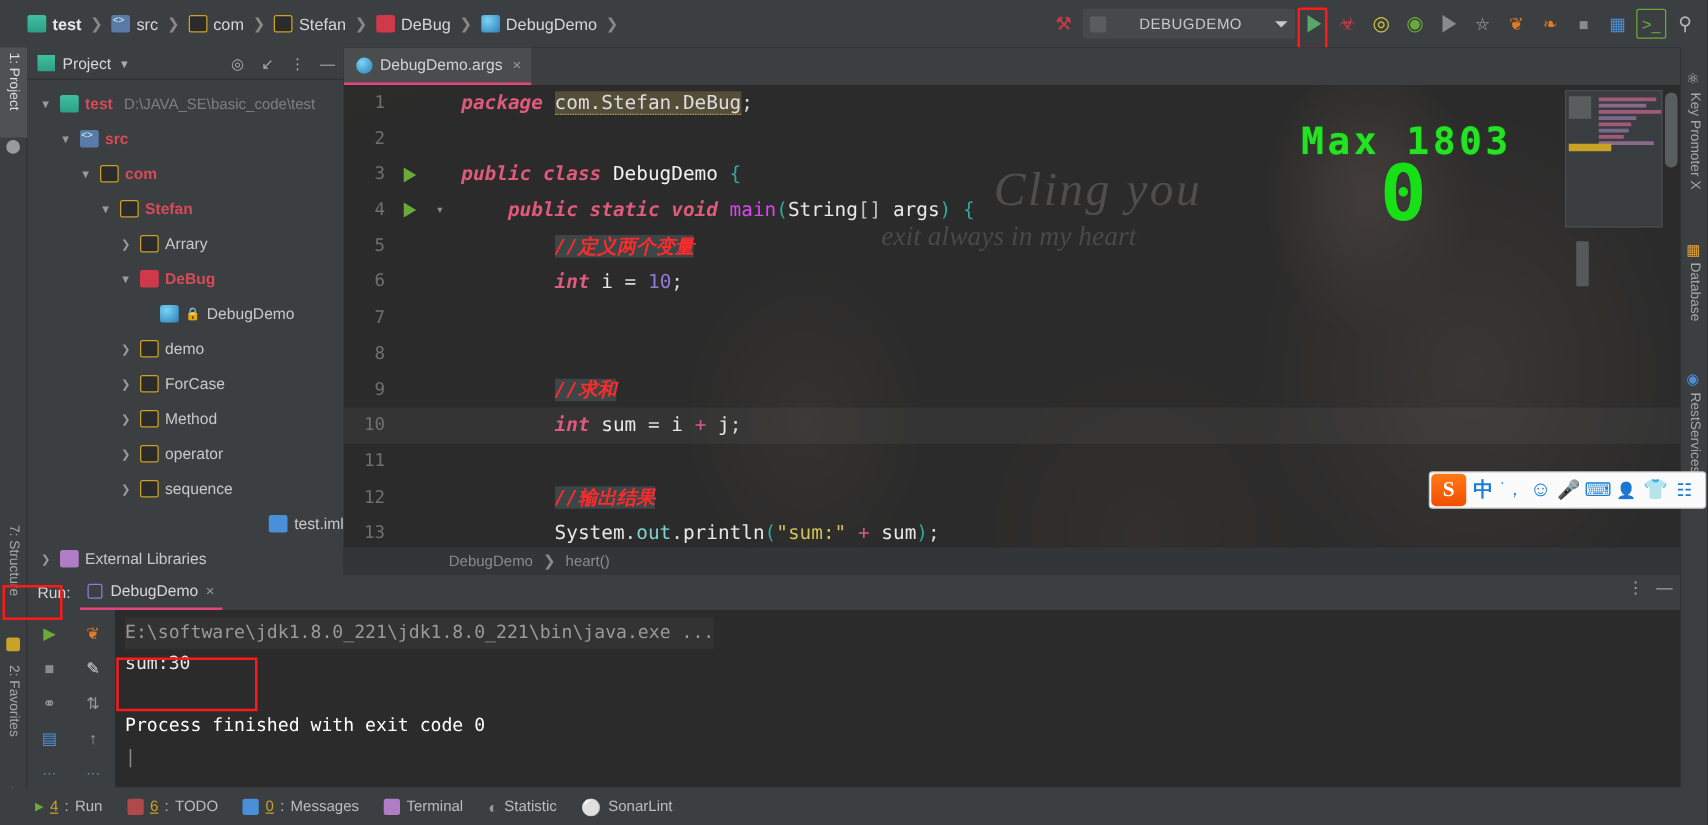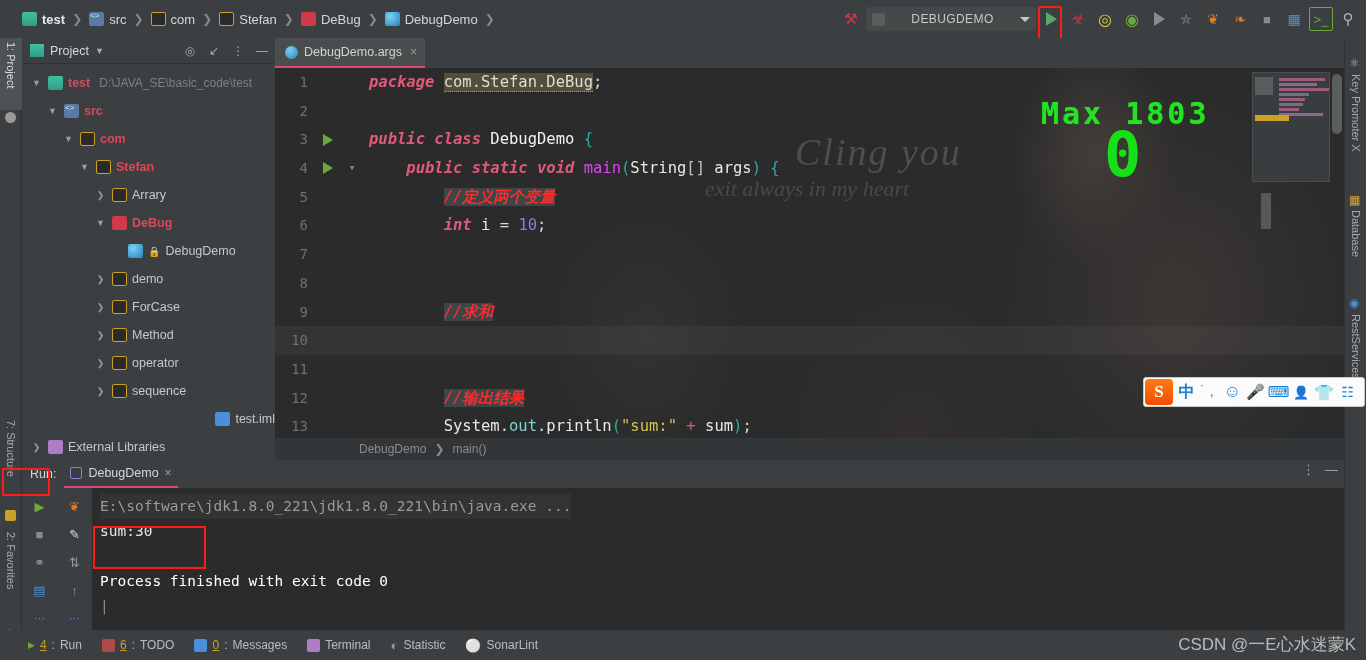--- a/index.html
+++ b/index.html
@@ -434,20 +434,21 @@
         <span class="gutnum">9</span>
         <span class="gutico"></span>
         <span class="fold"></span>
         <span class="ctext">        <span class="cmt">//求和</span></span>
       </div>
 
       <div class="cline hl">
         <span class="gutnum">10</span>
         <span class="gutico"></span>
         <span class="fold"></span>
+        <span class="ctext">        <span class="kw">int</span> <span class="id">sum</span> <span class="op">=</span> <span class="id">i</span> <span class="op" style="color:#d45a8a">+</span> <span class="id">j</span><span class="op">;</span></span>
       </div>
 
       <div class="cline">
         <span class="gutnum">11</span>
         <span class="gutico"></span>
         <span class="fold"></span>
         <span class="ctext"></span>
       </div>
 
       <div class="cline">
@@ -478,21 +479,21 @@
         <div class="mm-l" style="background:#8a6a8a;width:44px;"></div>
       </div>
       <div class="mm-cursor"></div>
       <div class="mm-bar"></div>
     </div>
     <div class="scroll-r"></div>
 
     <div class="ed-crumb">
       <span>DebugDemo</span>
       <span>❯</span>
-      <span>main()</span>
+      <span>heart()</span>
     </div>
   </div>
 
   <div class="maxov">Max  1803</div>
   <div class="zeroov">0</div>
 
   <div class="ime">
     <div class="slogo">S</div>
     <div class="ii" style="font-size:16px;font-weight:bold;">中</div>
     <div class="ii">˙，</div>
@@ -570,15 +571,14 @@
     <div class="sb-item">
       <span style="color:#9a9a9a;font-size:13px;">◐</span>
       <span>Statistic</span>
     </div>
     <div class="sb-item">
       <span style="color:#d0394a;font-size:13px;">⚪</span>
       <span>SonarLint</span>
     </div>
   </div>
 
-  <div class="watermark">CSDN @一E心水迷蒙K</div>
 
 </div>
 
 </body></html>

